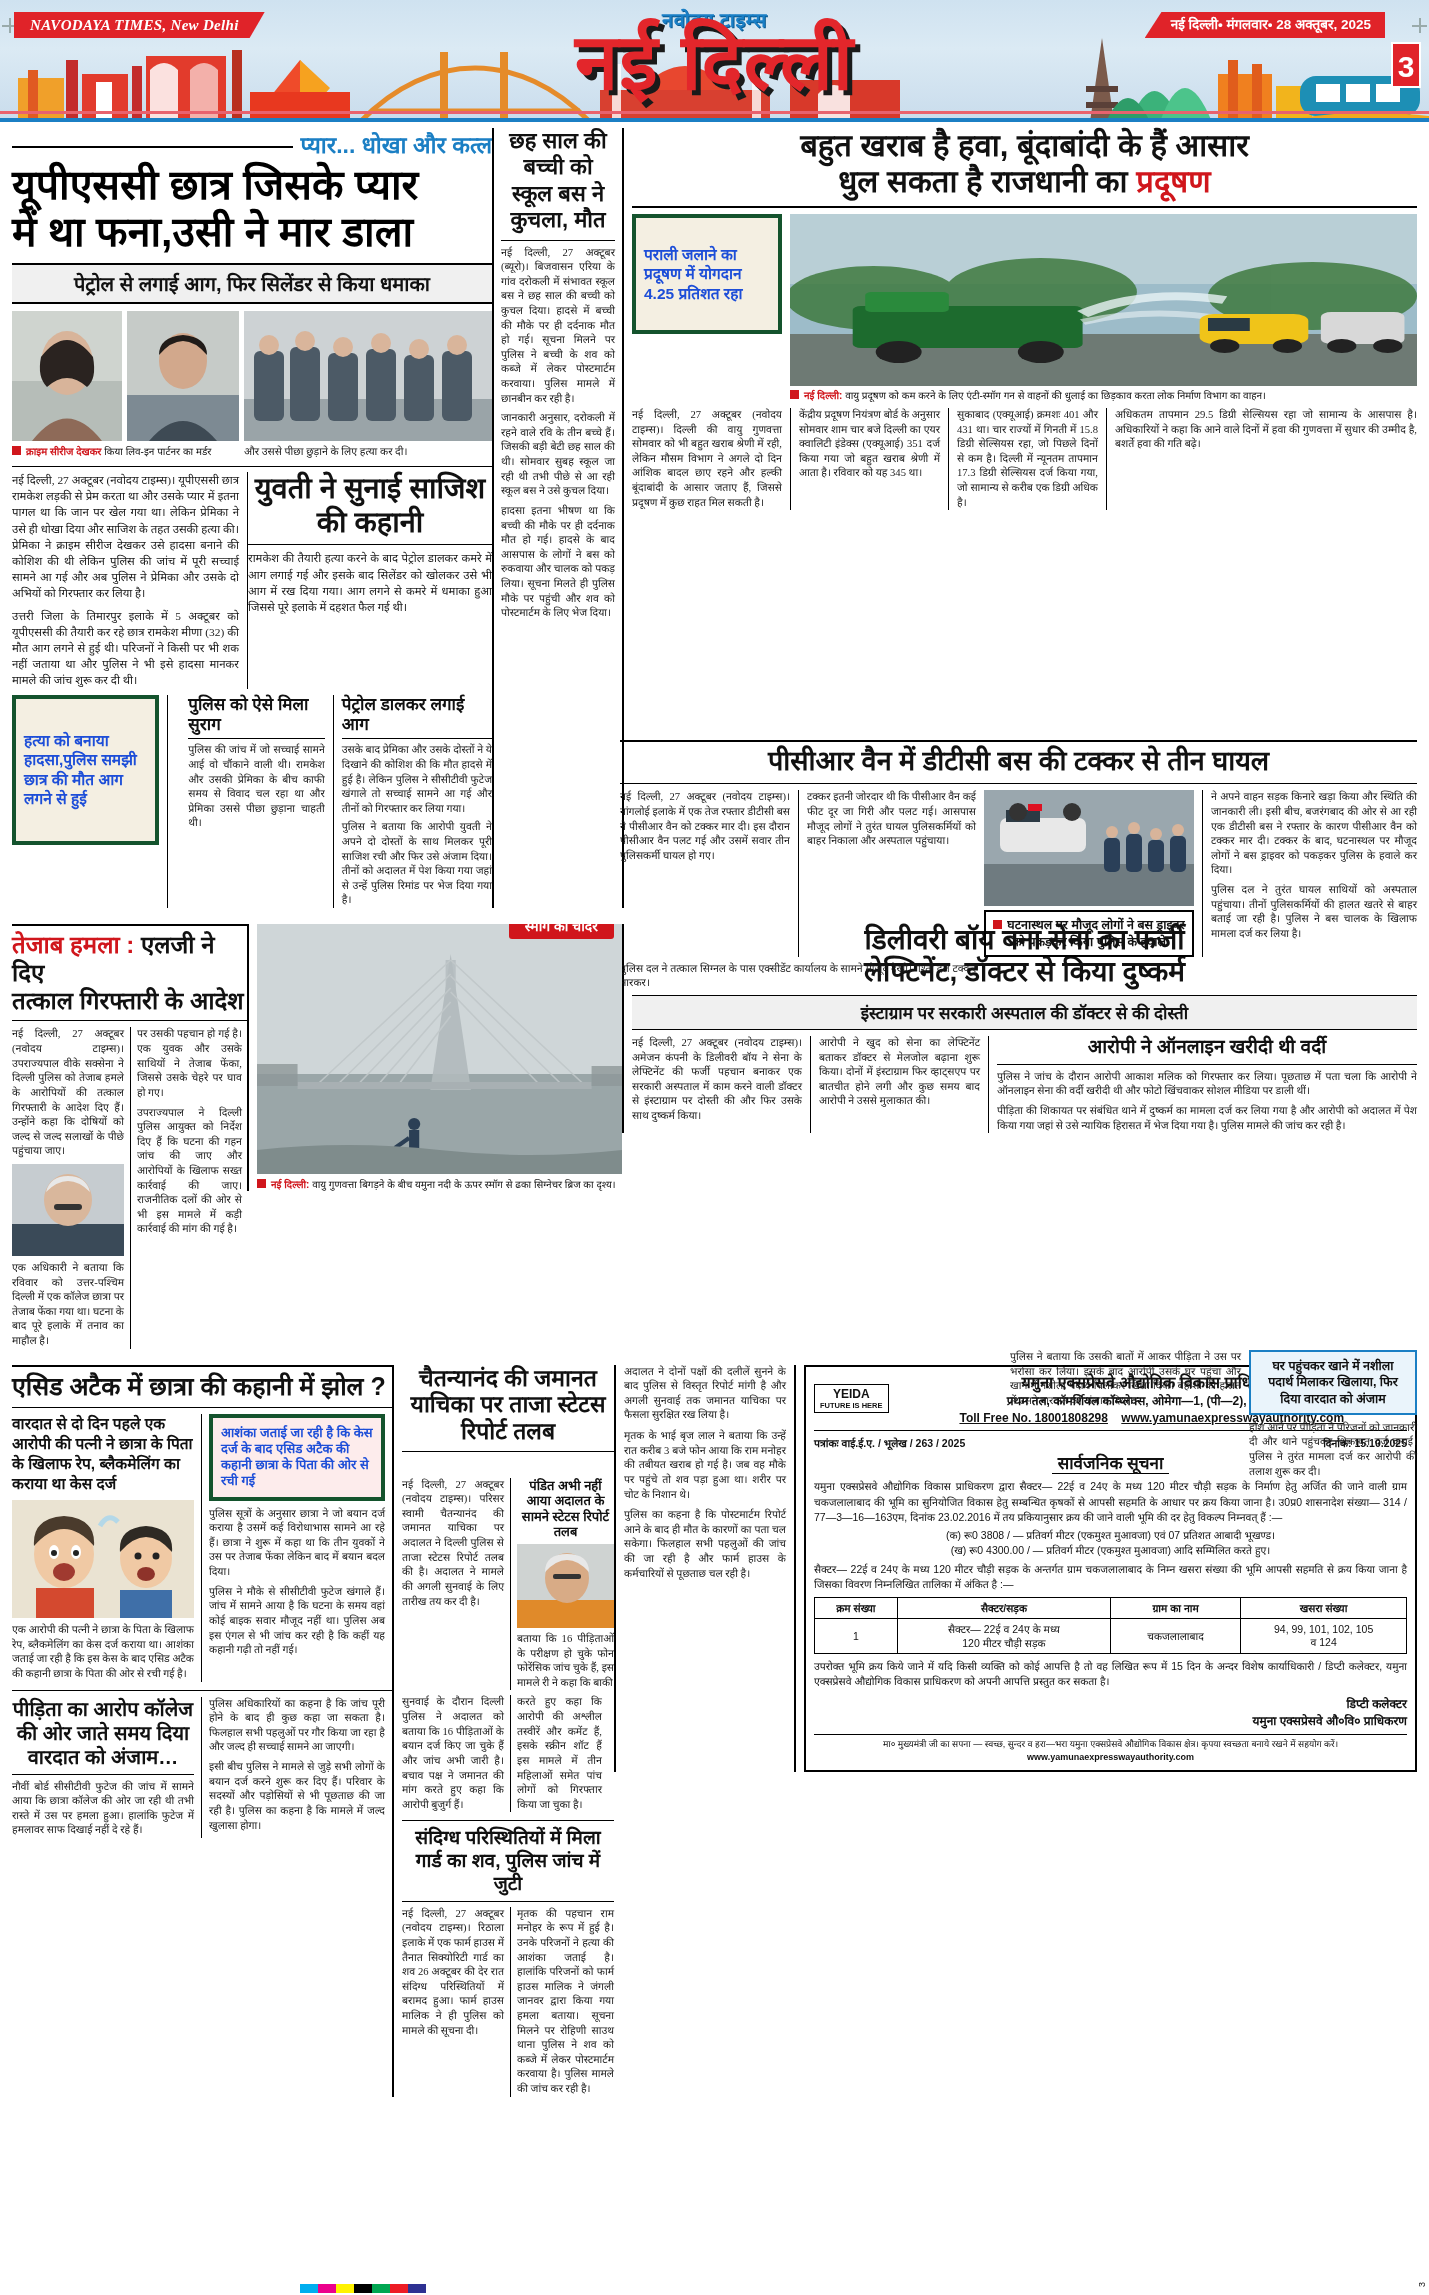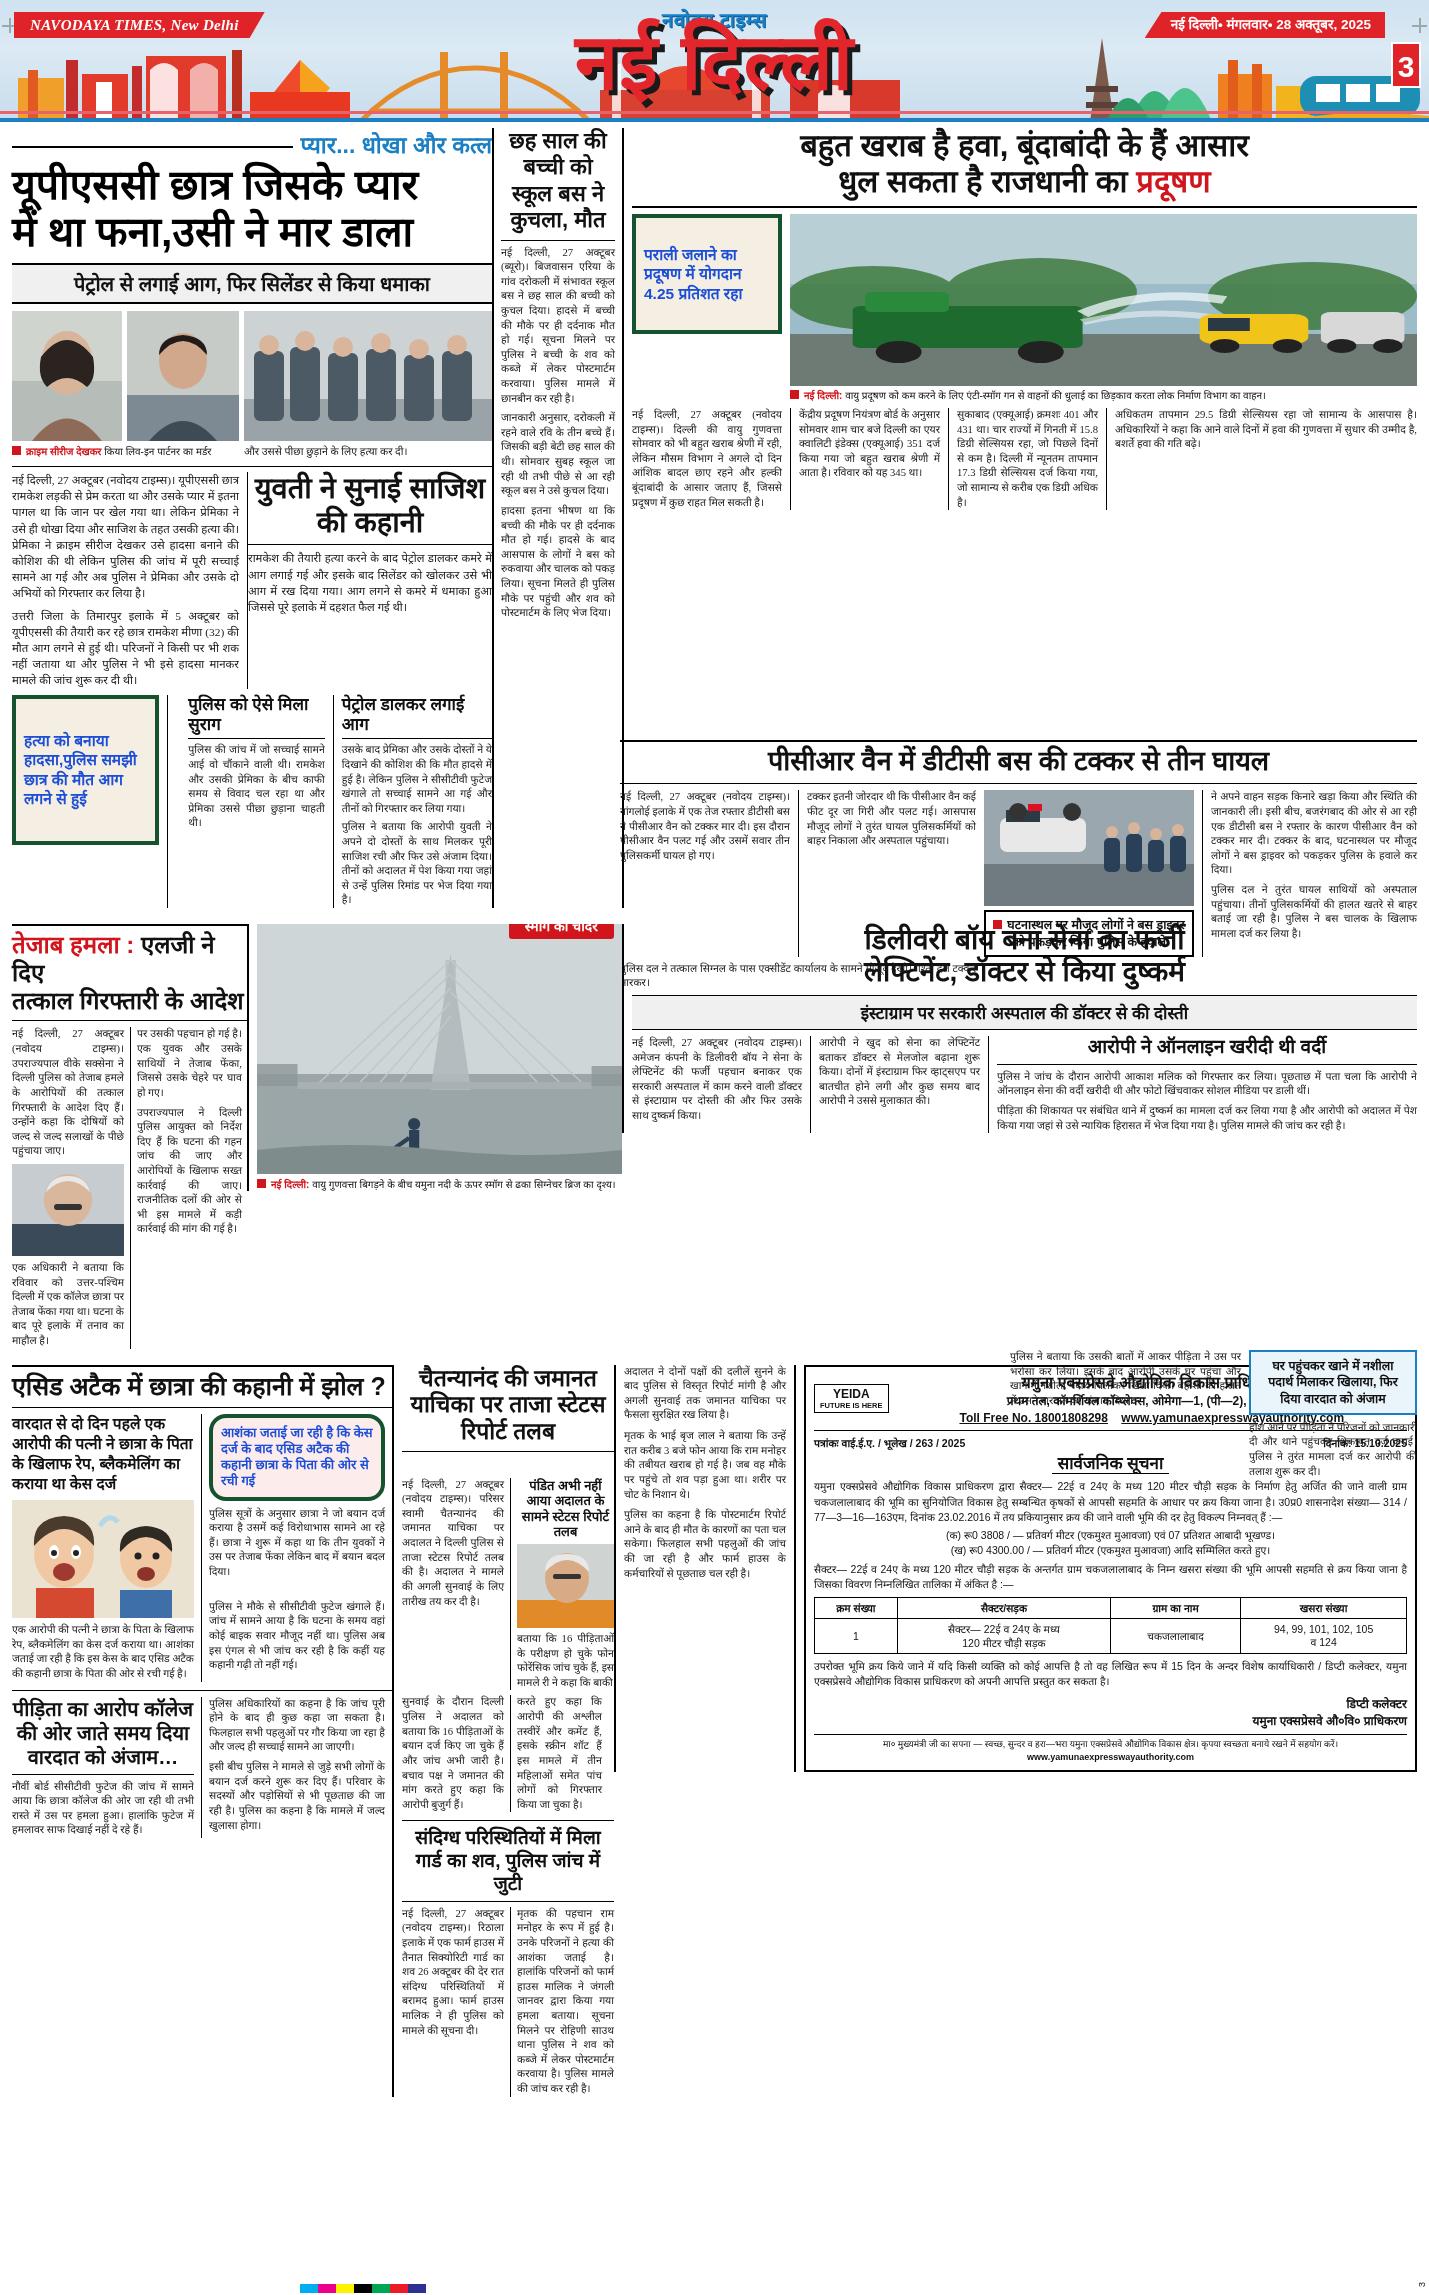--- a/index.html
+++ b/index.html
@@ -588,23 +588,23 @@
                     <circle cx="144" cy="56" r="3.5" fill="#222"></circle>
                   <ellipse cx="134" cy="74" rx="9" ry="7" fill="#8e332a"></ellipse>
                   <rect x="108" y="90" width="52" height="28" fill="#3f6fa8"></rect>
                 </g>
                 <path d="M88 26 q8 -14 18 -4" stroke="#b4d8e8" stroke-width="5" fill="none"></path>
               </svg>
             </div>
             <div class="body-txt sm" style="margin-top:5px;">एक आरोपी की पत्नी ने छात्रा के पिता के खिलाफ रेप, ब्लैकमेलिंग का केस दर्ज कराया था। आशंका जताई जा रही है कि इस केस के बाद एसिड अटैक की कहानी छात्रा के पिता की ओर से रची गई है।</div>
           </div>
           <div class="vline" style="padding-left:7px;width:184px;">
-            <div class="redbox-note" style="font-size:13px;border-radius:17px;">आशंका जताई जा रही है कि केस दर्ज के बाद एसिड अटैक की कहानी छात्रा के पिता की ओर से रची गई</div>
+            <div class="redbox-note" style="font-size:13px;">आशंका जताई जा रही है कि केस दर्ज के बाद एसिड अटैक की कहानी छात्रा के पिता की ओर से रची गई</div>
             <div class="body-txt sm" style="margin-top:6px;">पुलिस सूत्रों के अनुसार छात्रा ने जो बयान दर्ज कराया है उसमें कई विरोधाभास सामने आ रहे हैं। छात्रा ने शुरू में कहा था कि तीन युवकों ने उस पर तेजाब फेंका लेकिन बाद में बयान बदल दिया।</div>
-            <div class="body-txt sm" style="margin-top:20px;">पुलिस ने मौके से सीसीटीवी फुटेज खंगाले हैं। जांच में सामने आया है कि घटना के समय वहां कोई बाइक सवार मौजूद नहीं था। पुलिस अब इस एंगल से भी जांच कर रही है कि कहीं यह कहानी गढ़ी तो नहीं गई।</div>
+            <div class="body-txt sm" style="margin-top:5px;">पुलिस ने मौके से सीसीटीवी फुटेज खंगाले हैं। जांच में सामने आया है कि घटना के समय वहां कोई बाइक सवार मौजूद नहीं था। पुलिस अब इस एंगल से भी जांच कर रही है कि कहीं यह कहानी गढ़ी तो नहीं गई।</div>
           </div>
         </div>
         <div class="hr-thin" style="margin:8px 0 6px;"></div>
         <div class="row" style="gap:7px;">
           <div style="width:182px;">
             <div class="hl-m" style="text-align:center;font-size:20px;">पीड़िता का आरोप कॉलेज की ओर जाते समय दिया वारदात को अंजाम…</div>
             <div class="hr-thin" style="margin:5px 0;"></div>
             <div class="body-txt sm">नौवीं बोर्ड सीसीटीवी फुटेज की जांच में सामने आया कि छात्रा कॉलेज की ओर जा रही थी तभी रास्ते में उस पर हमला हुआ। हालांकि फुटेज में हमलावर साफ दिखाई नहीं दे रहे हैं।</div>
           </div>
           <div class="vline" style="padding-left:7px;width:184px;">

